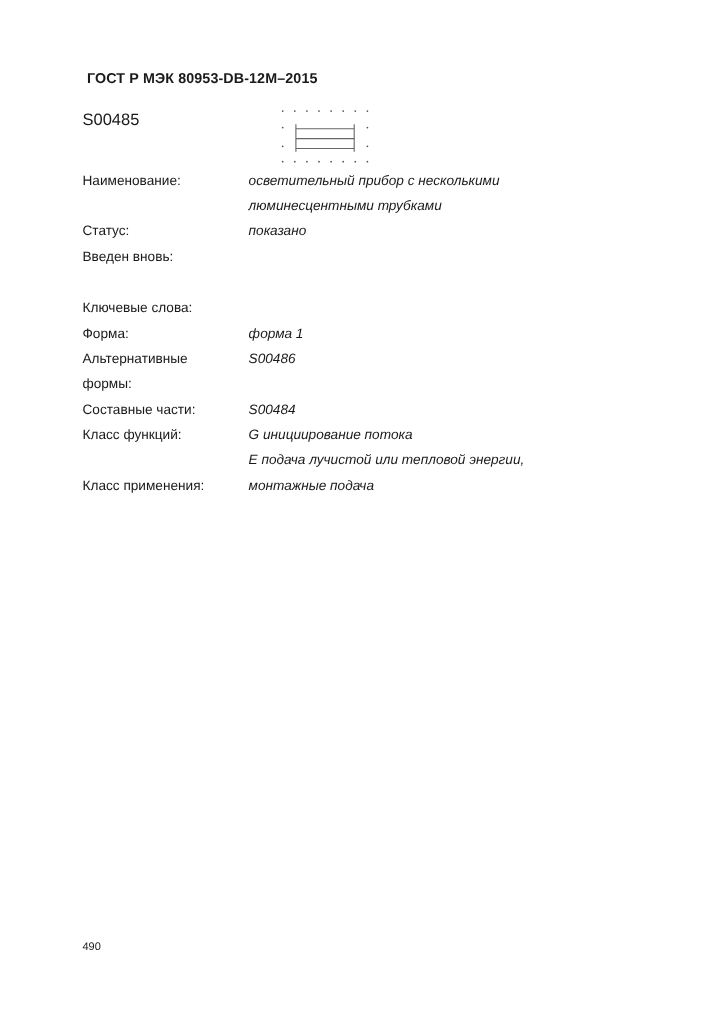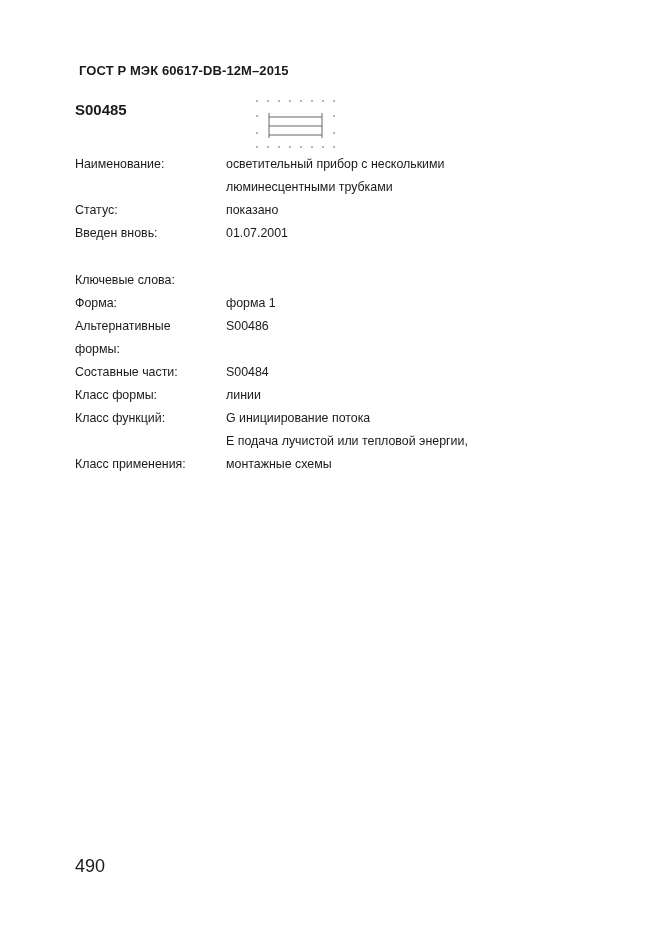--- a/index.html
+++ b/index.html
@@ -22,21 +22,21 @@
       font-size: 13px;
       font-weight: bold;
       letter-spacing: 0.1px;
       white-space: nowrap;
     }
     .symbol-id {
       position: absolute;
       left: 75px;
       top: 101px;
       font-size: 15px;
-      font-weight: bold;
+      font-weight: normal;
       white-space: nowrap;
     }
     .symbol-graphic {
       position: absolute;
       left: 252px;
       top: 96px;
       width: 88px;
       height: 56px;
     }
     .props {
@@ -52,36 +52,37 @@
     .row.gap-before {
       margin-top: 24px;
     }
     .row .label {
       width: 151px;
       flex: 0 0 151px;
       white-space: nowrap;
     }
     .row .value {
       width: 340px;
+      font-style: italic;
     }
     .row .value span {
       display: block;
       white-space: nowrap;
     }
     .page-number {
       position: absolute;
       left: 75px;
       top: 856px;
-      font-size: 18px;
+      font-size: 10px;
     }
   </style>
 </head>
 <body>
 
-<div class="doc-header">ГОСТ Р МЭК 60617-DB-12M–2015</div>
+<div class="doc-header">ГОСТ Р МЭК 80953-DB-12M–2015</div>
 
 <div class="symbol-id">S00485</div>
 
 <div class="symbol-graphic">
   <svg width="88" height="56" viewBox="0 0 88 56" xmlns="http://www.w3.org/2000/svg">
     <g fill="#555">
 
       <circle cx="5" cy="5" r="0.8"></circle>
         <circle cx="16" cy="5" r="0.8"></circle>
         <circle cx="27" cy="5" r="0.8"></circle>
@@ -124,23 +125,20 @@
     </div>
   </div>
   <div class="row">
     <div class="label">Статус:</div>
     <div class="value">
       <span>показано</span>
     </div>
   </div>
   <div class="row">
     <div class="label">Введен вновь:</div>
-    <div class="value">
-      <span>01.07.2001</span>
-    </div>
   </div>
   <div class="row gap-before">
     <div class="label">Ключевые слова:</div>
   </div>
   <div class="row">
     <div class="label">Форма:</div>
     <div class="value">
       <span>форма 1</span>
     </div>
   </div>
@@ -153,33 +151,27 @@
       <span>S00486</span>
     </div>
   </div>
   <div class="row">
     <div class="label">Составные части:</div>
     <div class="value">
       <span>S00484</span>
     </div>
   </div>
   <div class="row">
-    <div class="label">Класс формы:</div>
-    <div class="value">
-      <span>линии</span>
-    </div>
-  </div>
-  <div class="row">
     <div class="label">Класс функций:</div>
     <div class="value">
       <span>G инициирование потока</span>
       <span>E подача лучистой или тепловой энергии,</span>
     </div>
   </div>
   <div class="row">
     <div class="label">Класс применения:</div>
     <div class="value">
-      <span>монтажные схемы</span>
+      <span>монтажные подача</span>
     </div>
   </div>
 </div>
 
 <div class="page-number">490</div>
 
 </body></html>

